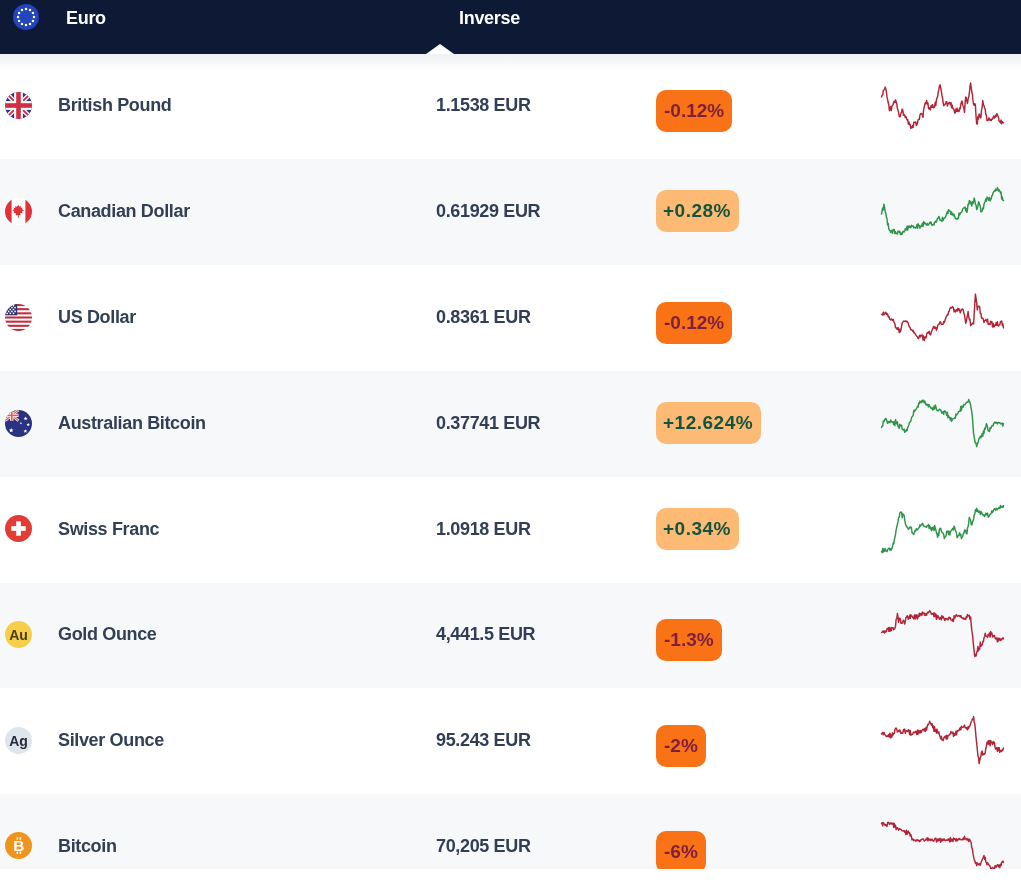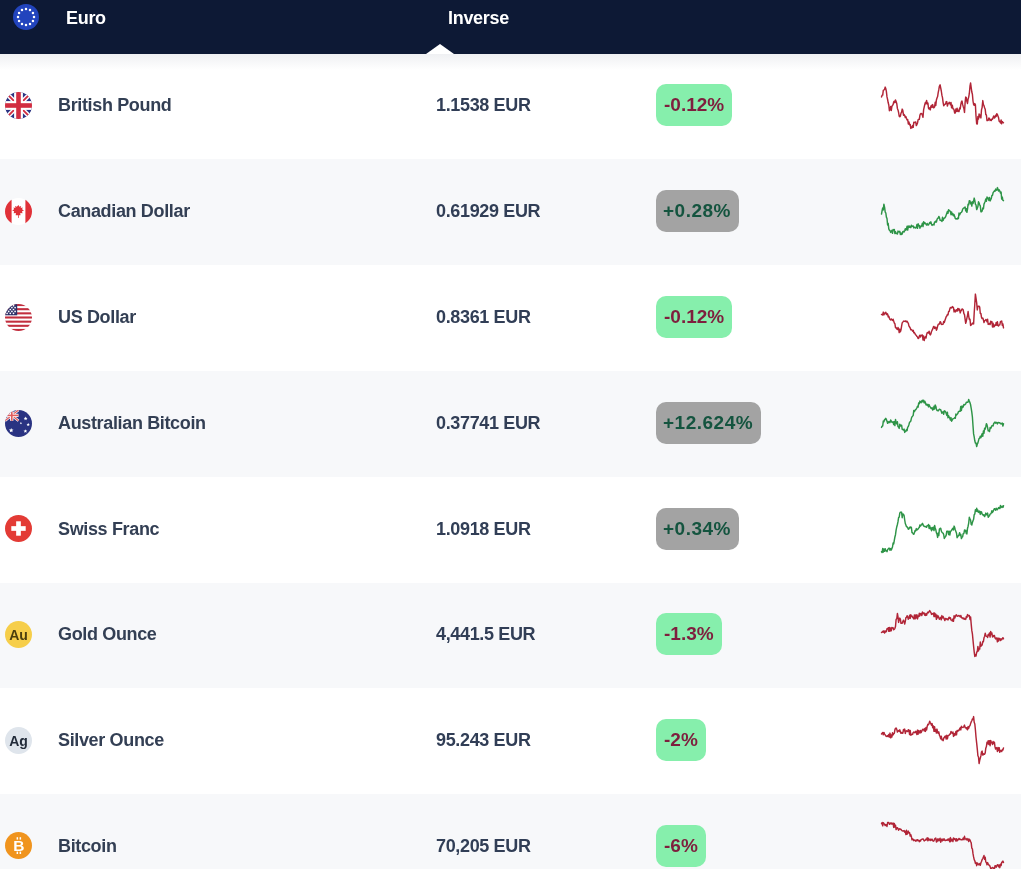--- a/index.html
+++ b/index.html
@@ -3,40 +3,40 @@
 <style>
 * { margin:0; padding:0; box-sizing:border-box; }
 html,body { width:1021px; height:883px; overflow:hidden; background:#fff;
   font-family:"Liberation Sans", sans-serif; }
 .wrap { width:1021px; height:869px; overflow:hidden; position:relative; }
 .header { position:relative; height:54px; background:#0d1935; }
 .euflag { position:absolute; left:13px; top:4px; }
 .htxt { position:absolute; top:0; height:36px; line-height:36px; color:#fff;
   font-size:18px; font-weight:bold; letter-spacing:-0.3px; }
 .euro { left:66px; }
-.inverse { left:448px; }
+.inverse { left:459px; }
 .notch { position:absolute; left:426px; bottom:0; width:0; height:0;
   border-left:14.5px solid transparent; border-right:14.5px solid transparent;
   border-bottom:10.5px solid #fff; }
 .row { position:relative; height:105.72px; background:#fff; }
 .row.first { height:104.72px; }
 .row.alt1 { height:106.72px; }
 .row.first::before { content:''; position:absolute; left:0; top:0; width:100%; height:16px;
   background:linear-gradient(rgba(30,45,80,0.07), rgba(30,45,80,0)); }
 .row.alt { background:#f7f8fa; }
 .flag { position:absolute; left:4.5px; top:50%; margin-top:-14.5px; }
 .name { position:absolute; left:58px; top:calc(50% - 1px); transform:translateY(-50%);
   font-size:18px; font-weight:bold; color:#333f54; letter-spacing:-0.35px; }
 .val { position:absolute; left:436px; top:calc(50% - 1px); transform:translateY(-50%);
   font-size:18px; font-weight:bold; color:#313e56; letter-spacing:-0.35px; }
 .pill { position:absolute; left:656px; top:calc(50% - 1px); transform:translateY(-50%);
   height:42px; line-height:42px; padding:0 8px; border-radius:10px;
   font-size:19px; font-weight:bold; }
-.pill.neg { background:#86efac; color:#7e1f3e; }
-.pill.pos { background:#a3a3a3; color:#14543f; letter-spacing:0.5px;padding-left:7px; }
+.pill.neg { background:#f97316; color:#7e1f3e;margin-top:6px; }
+.pill.pos { background:#fdba74; color:#14543f; letter-spacing:0.5px;padding-left:7px; }
 .spark { position:absolute; left:880px; top:50%; margin-top:-26.0px; }
 </style></head>
 <body>
 <div class="wrap">
 <div class="header">
       <svg class="euflag" width="26" height="26" viewBox="0 0 26 26">
         <circle cx="13" cy="13" r="13" fill="#2244bd"></circle>
         <circle cx="13.00" cy="5.00" r="1.25" fill="#fff"></circle>
         <circle cx="17.00" cy="6.07" r="1.25" fill="#fff"></circle>
         <circle cx="19.93" cy="9.00" r="1.25" fill="#fff"></circle>

